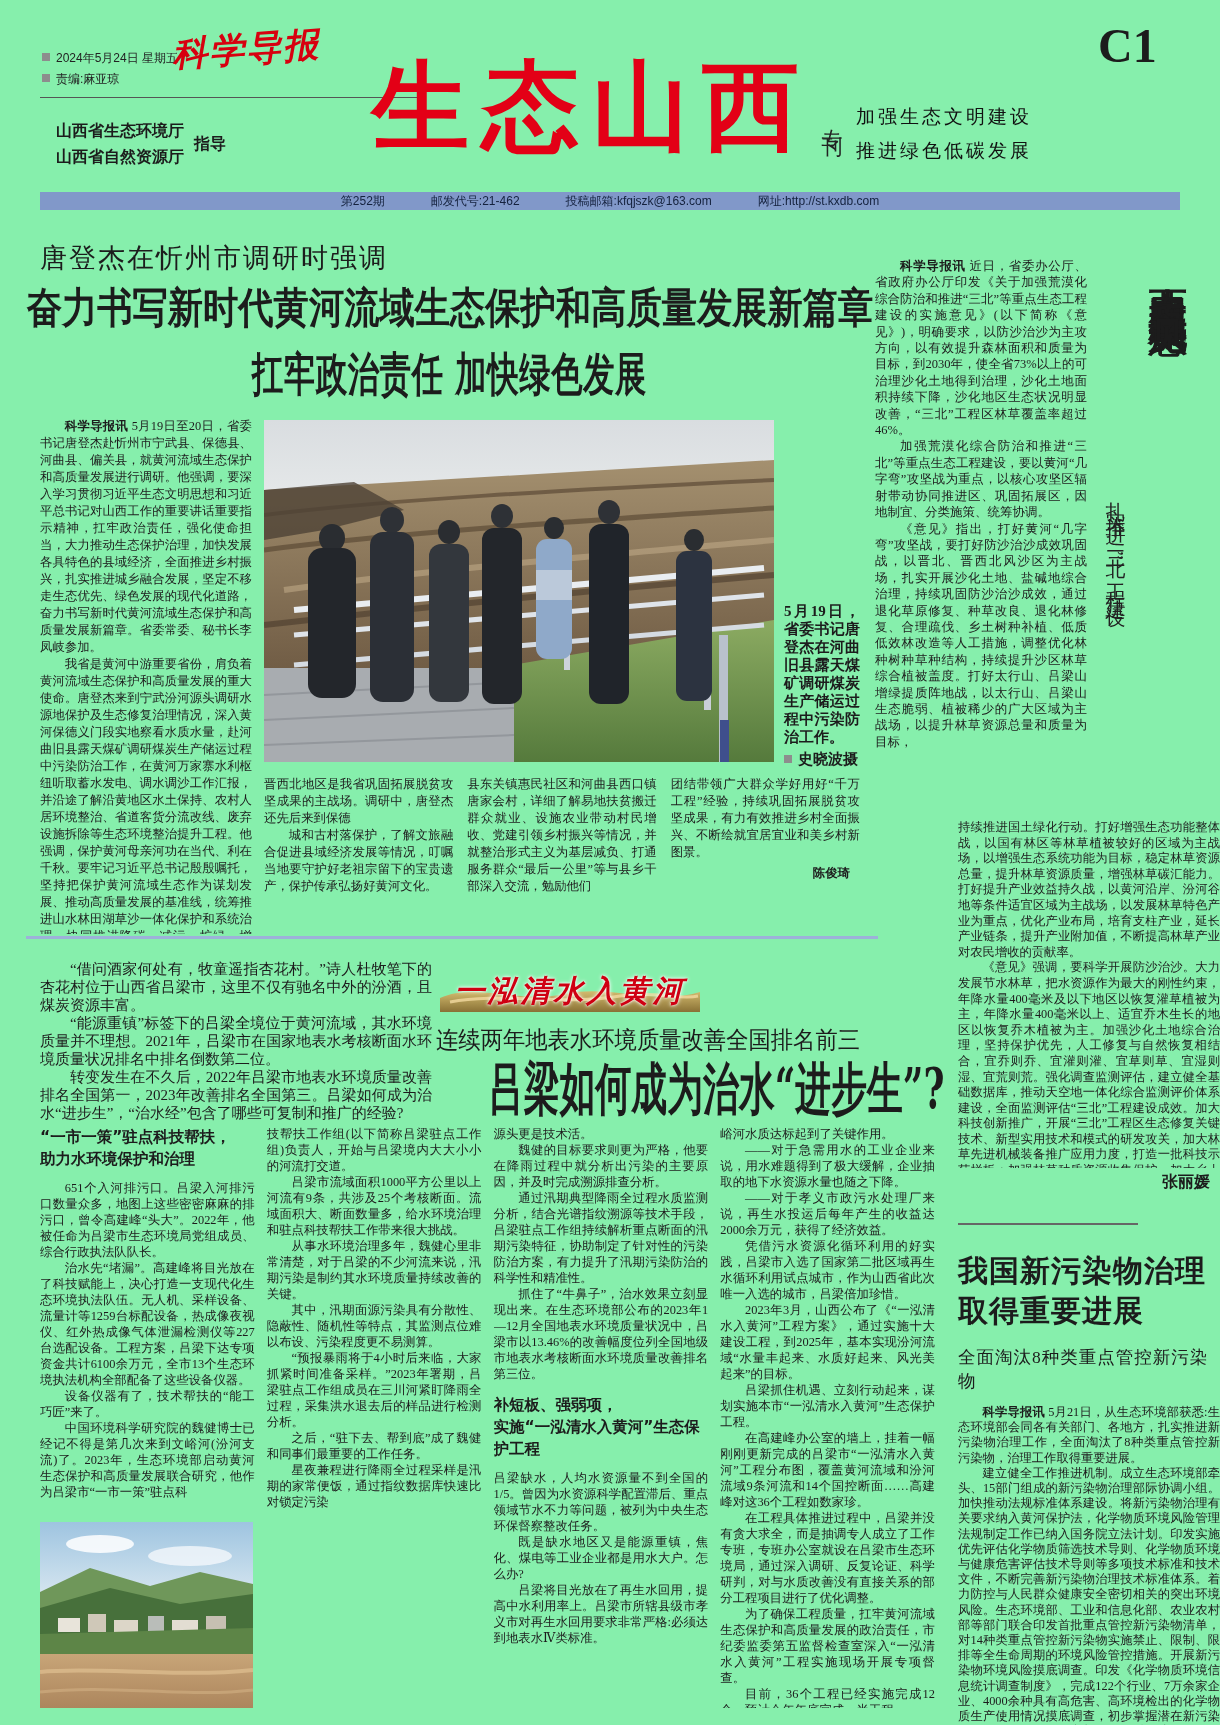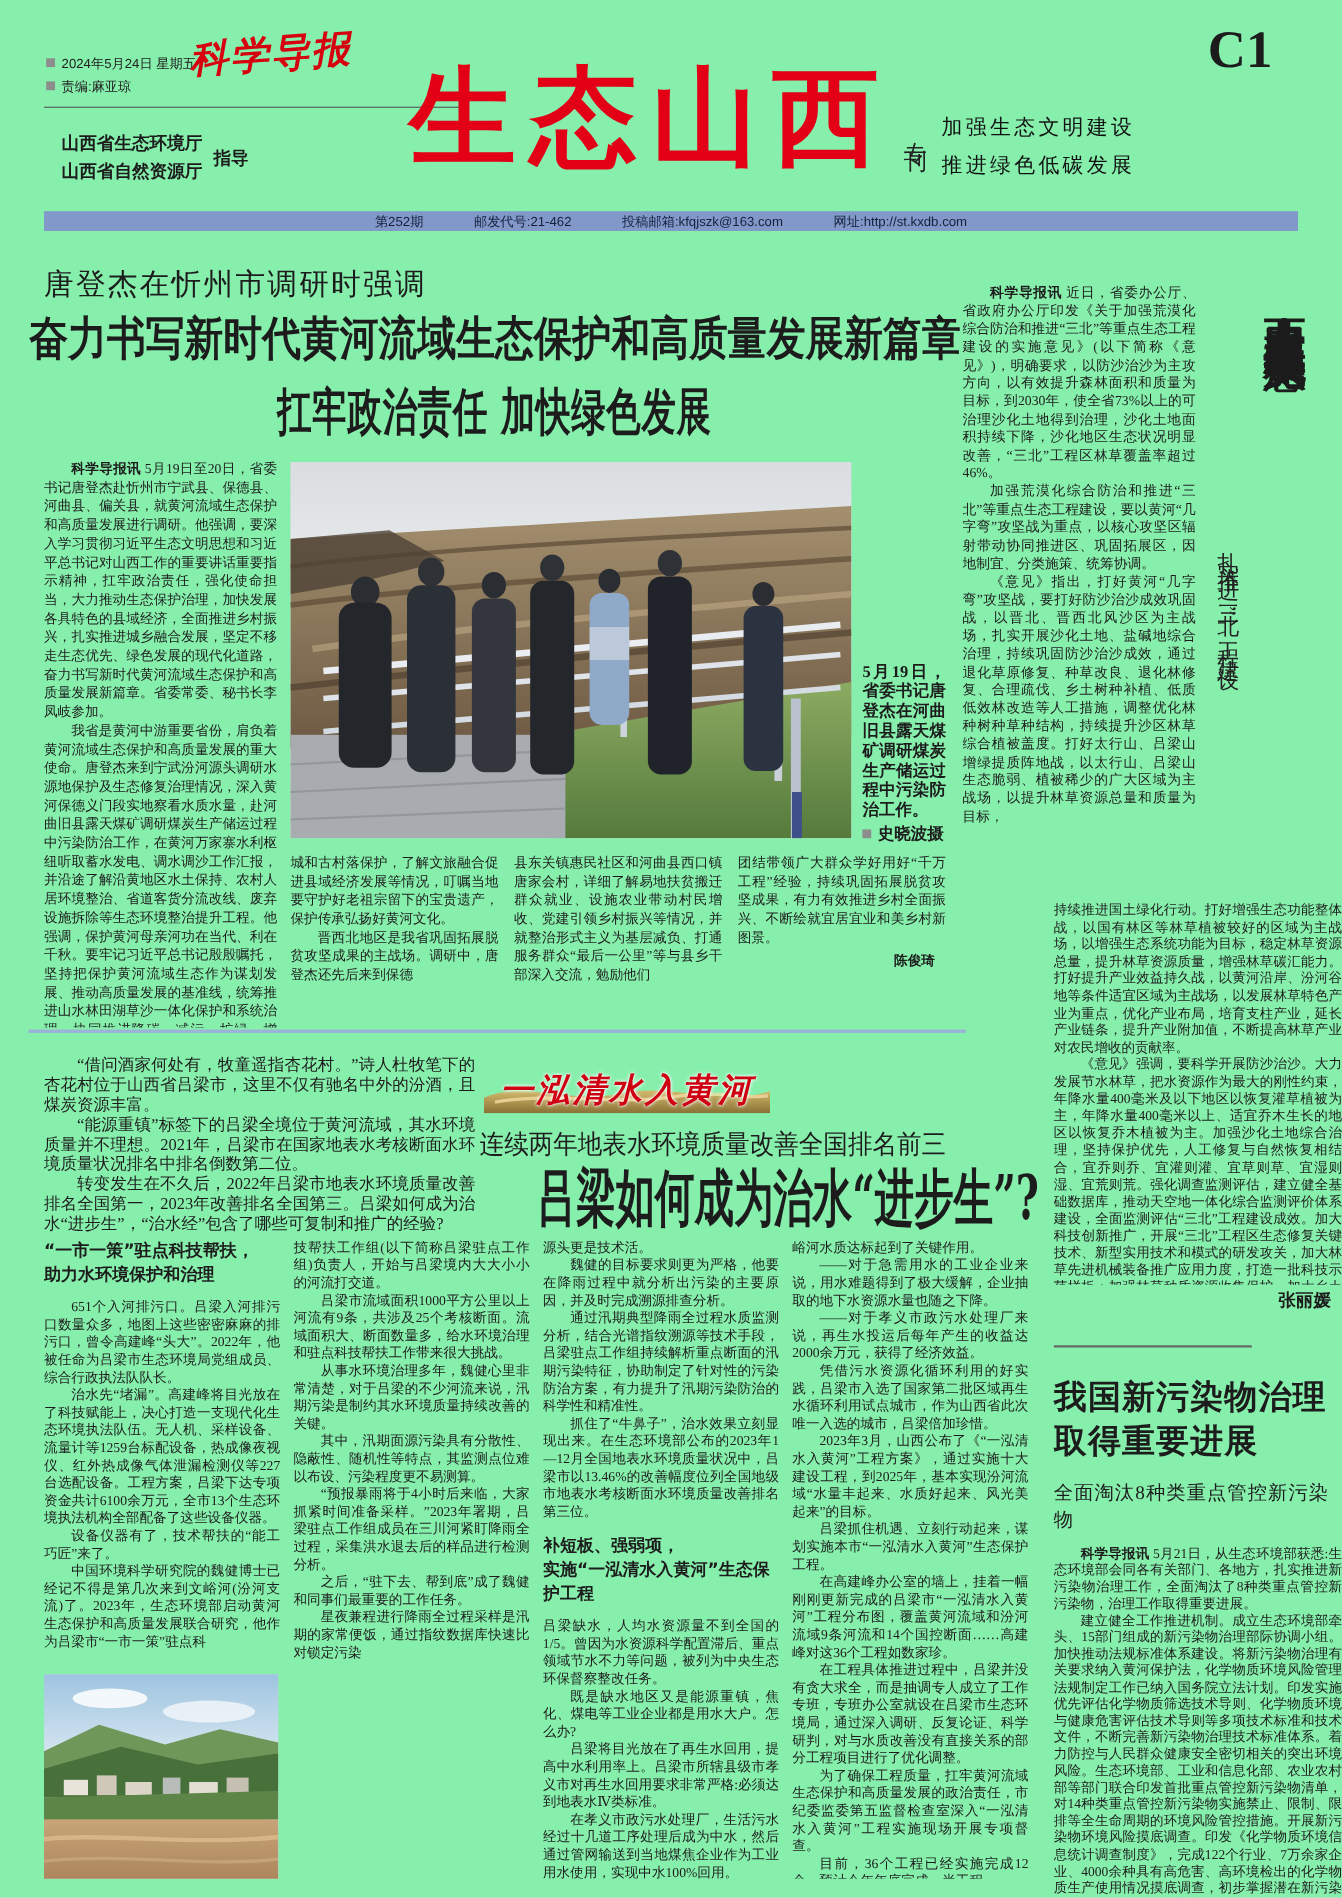--- a/index.html
+++ b/index.html
@@ -201,22 +201,22 @@
           </svg>
         </div>
 
         <div class="caption">
           <span>5月19日，省委书记唐登杰在河曲旧县露天煤矿调研煤炭生产储运过程中污染防治工作。</span>
           <div class="credit"><span class="sq"></span><span>史晓波摄</span></div>
         </div>
 
         <div class="below-photo">
           <div class="bcol cont">
+              <p class="para">晋西北地区是我省巩固拓展脱贫攻坚成果的主战场。调研中，唐登杰还先后来到保德</p>
               <p class="para">城和古村落保护，了解文旅融合促进县域经济发展等情况，叮嘱当地要守护好老祖宗留下的宝贵遗产，保护传承弘扬好黄河文化。</p>
-              <p class="para">晋西北地区是我省巩固拓展脱贫攻坚成果的主战场。调研中，唐登杰还先后来到保德</p>
             </div>
           <div class="bcol cont">
               <p class="para">县东关镇惠民社区和河曲县西口镇唐家会村，详细了解易地扶贫搬迁群众就业、设施农业带动村民增收、党建引领乡村振兴等情况，并就整治形式主义为基层减负、打通服务群众“最后一公里”等与县乡干部深入交流，勉励他们</p>
             </div>
           <div class="bcol cont">
             <div>
                 <p class="para">团结带领广大群众学好用好“千万工程”经验，持续巩固拓展脱贫攻坚成果，有力有效推进乡村全面振兴、不断绘就宜居宜业和美乡村新图景。</p>
               </div>
             <div class="byline">陈俊琦</div>
           </div>
@@ -346,21 +346,20 @@
               <p class="para">魏健的目标要求则更为严格，他要在降雨过程中就分析出污染的主要原因，并及时完成溯源排查分析。</p>
               <p class="para">通过汛期典型降雨全过程水质监测分析，结合光谱指纹溯源等技术手段，吕梁驻点工作组持续解析重点断面的汛期污染特征，协助制定了针对性的污染防治方案，有力提升了汛期污染防治的科学性和精准性。</p>
               <p class="para">抓住了“牛鼻子”，治水效果立刻显现出来。在生态环境部公布的2023年1—12月全国地表水环境质量状况中，吕梁市以13.46%的改善幅度位列全国地级市地表水考核断面水环境质量改善排名第三位。</p>
             </div>
           <div class="subhead subhead2">补短板、强弱项，
 实施“一泓清水入黄河”生态保护工程</div>
           <div>
               <p class="para">吕梁缺水，人均水资源量不到全国的1/5。曾因为水资源科学配置滞后、重点领域节水不力等问题，被列为中央生态环保督察整改任务。</p>
               <p class="para">既是缺水地区又是能源重镇，焦化、煤电等工业企业都是用水大户。怎么办?</p>
               <p class="para">吕梁将目光放在了再生水回用，提高中水利用率上。吕梁市所辖县级市孝义市对再生水回用要求非常严格:必须达到地表水Ⅳ类标准。</p>
-              <p class="para">在孝义市政污水处理厂，生活污水经过十几道工序处理后成为中水，然后通过管网输送到当地煤焦企业作为工业用水使用，实现中水100%回用。</p>
             </div>
         </div>
 
         <div class="bc cont">
           <div>
               <p class="para">峪河水质达标起到了关键作用。</p>
               <p class="para">——对于急需用水的工业企业来说，用水难题得到了极大缓解，企业抽取的地下水资源水量也随之下降。</p>
               <p class="para">——对于孝义市政污水处理厂来说，再生水投运后每年产生的收益达2000余万元，获得了经济效益。</p>
               <p class="para">凭借污水资源化循环利用的好实践，吕梁市入选了国家第二批区域再生水循环利用试点城市，作为山西省此次唯一入选的城市，吕梁倍加珍惜。</p>
               <p class="para">2023年3月，山西公布了《“一泓清水入黄河”工程方案》，通过实施十大建设工程，到2025年，基本实现汾河流域“水量丰起来、水质好起来、风光美起来”的目标。</p>

